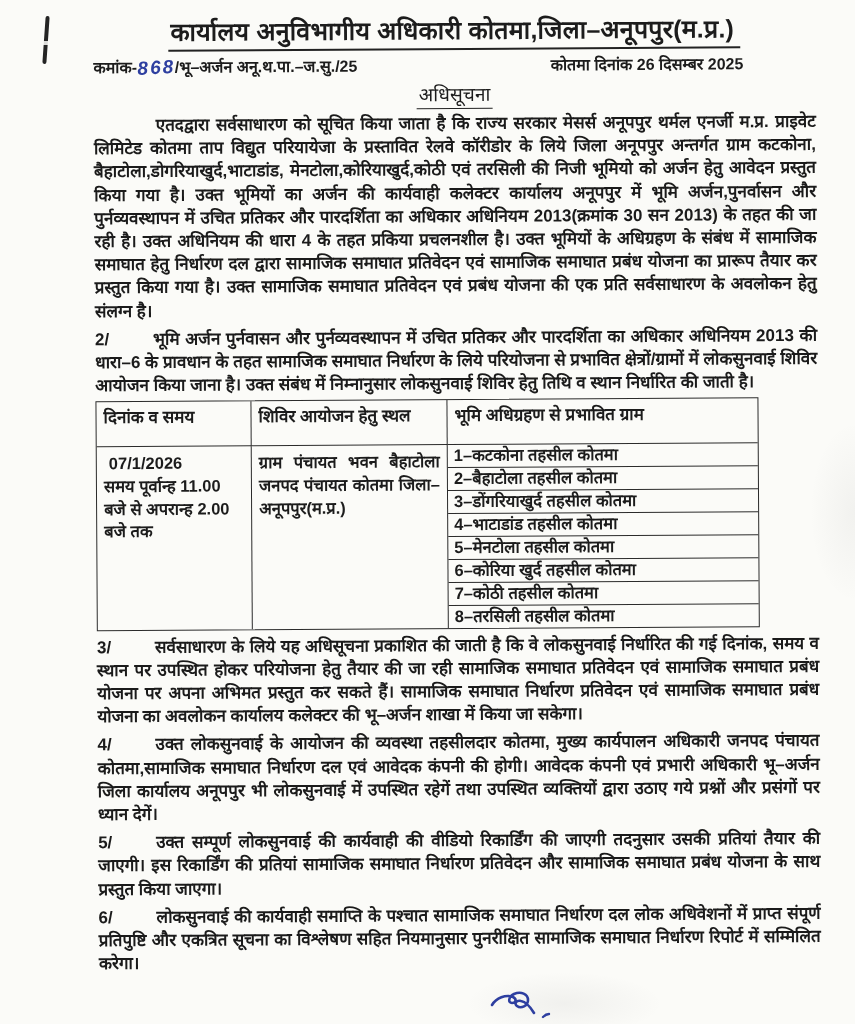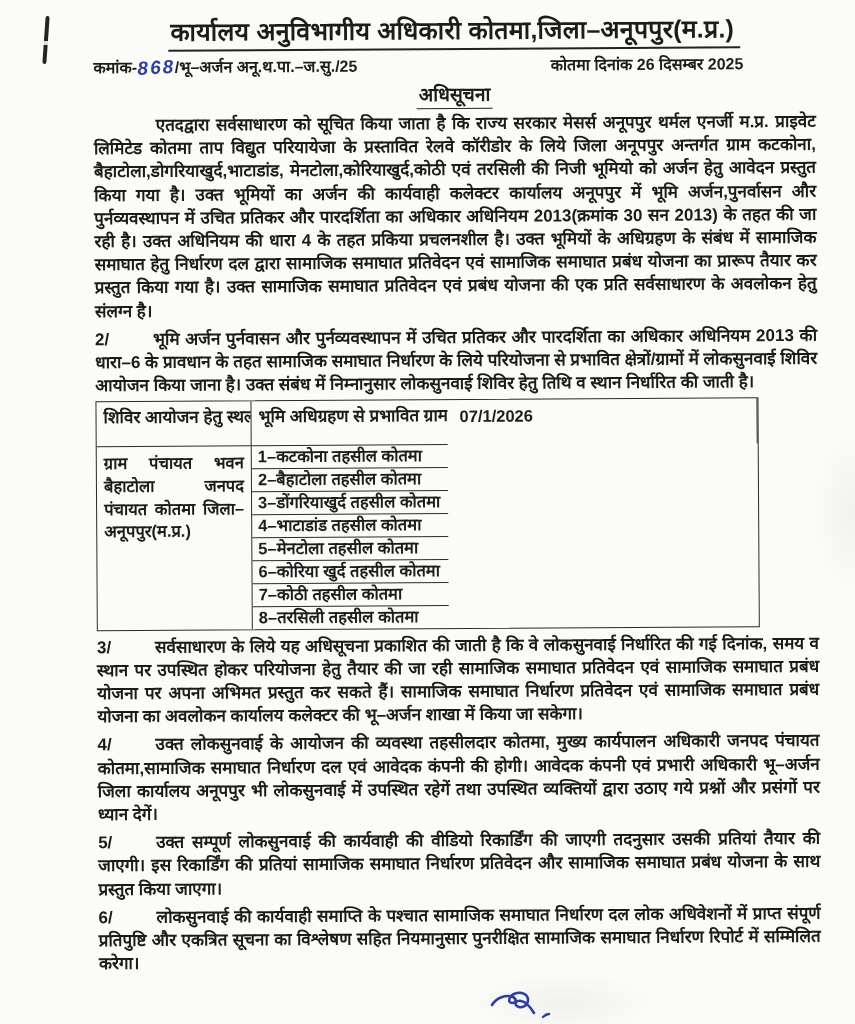--- a/index.html
+++ b/index.html
@@ -34,21 +34,21 @@
   }
   .ref-left{white-space:nowrap;}
   .ref-number{
     color:#2e3fa0; font-size:19px; font-weight:700;
     font-style:italic; letter-spacing:2px;
     display:inline-block; transform:rotate(-3deg) translateY(1px);
   }
   .place-date{white-space:nowrap; padding-right:72px;}
   .heading-wrap{text-align:center; margin-top:5px; margin-bottom:3px;}
   .notice-heading{
-    display:inline-block; font-size:19px; font-weight:700;
+    display:inline-block; font-size:19px; font-weight:400;
     border-bottom:1.8px solid #222; padding:0 2px 1px;
   }
   .para{
     font-size:17px; line-height:23.2px; font-weight:600;
     text-align:justify; color:#1b1b1b;
   }
   .para.first{text-indent:62px; margin-top:2px;}
   .pnum{display:inline-block; min-width:58px; text-indent:0;}
   .para + .para{margin-top:5px;}
   .notice-table{
@@ -112,25 +112,27 @@
 
     <div class="para first">
       <span>एतदद्वारा सर्वसाधारण को सूचित किया जाता है कि राज्य सरकार मेसर्स अनूपपुर थर्मल एनर्जी म.प्र. प्राइवेट लिमिटेड कोतमा ताप विद्युत परियायेजा के प्रस्तावित रेलवे कॉरीडोर के लिये जिला अनूपपुर अन्तर्गत ग्राम कटकोना, बैहाटोला,डोगरियाखुर्द,भाटाडांड, मेनटोला,कोरियाखुर्द,कोठी एवं तरसिली की निजी भूमियो को अर्जन हेतु आवेदन प्रस्तुत किया गया है। उक्त भूमियों का अर्जन की कार्यवाही कलेक्टर कार्यालय अनूपपुर में भूमि अर्जन,पुनर्वासन और पुर्नव्यवस्थापन में उचित प्रतिकर और पारदर्शिता का अधिकार अधिनियम 2013(क्रमांक 30 सन 2013) के तहत की जा रही है। उक्त अधिनियम की धारा 4 के तहत प्रकिया प्रचलनशील है। उक्त भूमियों के अधिग्रहण के संबंध में सामाजिक समाघात हेतु निर्धारण दल द्वारा सामाजिक समाघात प्रतिवेदन एवं सामाजिक समाघात प्रबंध योजना का प्रारूप तैयार कर प्रस्तुत किया गया है। उक्त सामाजिक समाघात प्रतिवेदन एवं प्रबंध योजना की एक प्रति सर्वसाधारण के अवलोकन हेतु संलग्न है।</span>
     </div>
 
     <div class="para">
       <span class="pnum">2/</span><span>भूमि अर्जन पुर्नवासन और पुर्नव्यवस्थापन में उचित प्रतिकर और पारदर्शिता का अधिकार अधिनियम 2013 की धारा–6 के प्रावधान के तहत सामाजिक समाघात निर्धारण के लिये परियोजना से प्रभावित क्षेत्रों/ग्रामों में लोकसुनवाई शिविर आयोजन किया जाना है। उक्त संबंध में निम्नानुसार लोकसुनवाई शिविर हेतु तिथि व स्थान निर्धारित की जाती है।</span>
     </div>
 
     <div class="notice-table">
+      <div class="cell th cb1">दिनांक व समय</div>
       <div class="cell th cb2">शिविर आयोजन हेतु स्थल</div>
       <div class="cell th">भूमि अधिग्रहण से प्रभावित ग्राम</div>
 
       <div class="cell td cb1">
         <div class="date-line">07/1/2026</div>
+        <div class="justify">समय पूर्वान्ह 11.00 बजे से अपरान्ह 2.00 बजे तक</div>
       </div>
 
       <div class="cell td cb2 justify">ग्राम पंचायत भवन बैहाटोला जनपद पंचायत कोतमा जिला–अनूपपुर(म.प्र.)</div>
 
       <div class="cell villages">
         <div class="vrow">1–कटकोना तहसील कोतमा</div>
         <div class="vrow">2–बैहाटोला तहसील कोतमा</div>
         <div class="vrow">3–डोंगरियाखुर्द तहसील कोतमा</div>
         <div class="vrow">4–भाटाडांड तहसील कोतमा</div>
         <div class="vrow">5–मेनटोला तहसील कोतमा</div>

